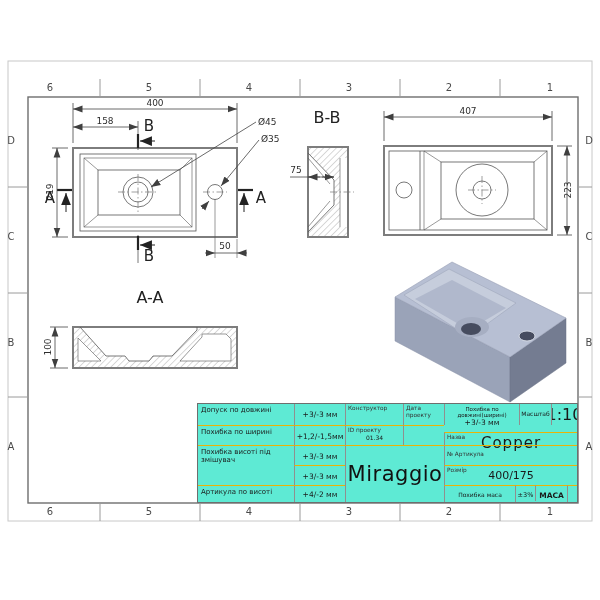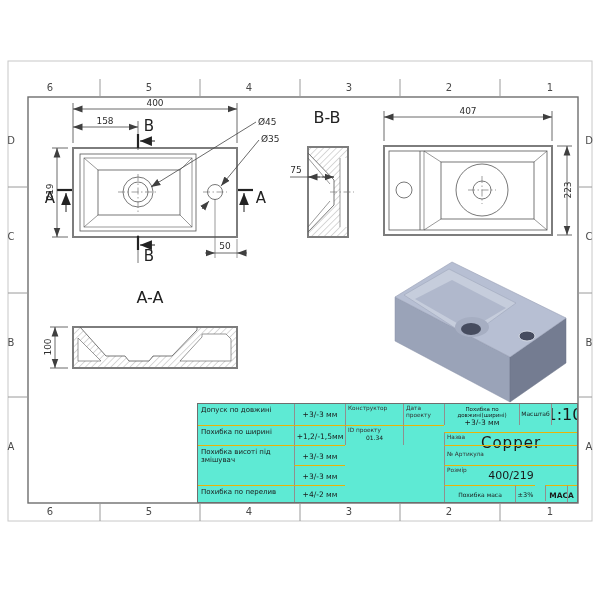--- a/index.html
+++ b/index.html
@@ -238,45 +238,48 @@
 
 <div class="tb">
 
   <div class="cell lab" style="left:0;top:0;width:96px;height:21px">Допуск по довжині</div>
   <div class="cell val bl" style="left:96px;top:0;width:51px;height:21px">+3/-3 мм</div>
   <div class="cell lab bt" style="left:0;top:21px;width:96px;height:20px">Похибка по ширині</div>
   <div class="cell val bl bt" style="left:96px;top:21px;width:51px;height:20px">+1,2/-1,5мм</div>
   <div class="cell lab bt" style="left:0;top:41px;width:96px;height:20px">Похибка висоті під змішувач</div>
   <div class="cell val bl bt" style="left:96px;top:41px;width:51px;height:20px">+3/-3 мм</div>
   <div class="cell val bl bt" style="left:96px;top:61px;width:51px;height:20px">+3/-3 мм</div>
-  <div class="cell lab bt" style="left:0;top:81px;width:96px;height:17px">Похибка по перелив</div>
+  <div class="cell lab bt" style="left:0;top:81px;width:96px;height:17px">Артикула по висоті</div>
   <div class="cell val bl bt" style="left:96px;top:81px;width:51px;height:17px;padding-top:4px">+4/-2 мм</div>
 
   <div class="cell hdr bl" style="left:147px;top:0;width:58px;height:21px">Конструктор</div>
   <div class="cell hdr bl" style="left:205px;top:0;width:41px;height:21px">Дата проекту</div>
   <div class="cell bl bt" style="left:147px;top:21px;width:58px;height:20px">
     <div class="hdr">ID проекту</div>
     <div style="font-size:6px;text-align:center">01.34</div>
   </div>
   <div class="cell bl bt" style="left:205px;top:21px;width:41px;height:20px"></div>
+  <div class="cell bl bt cc" style="left:147px;top:41px;width:99px;height:57px">
+    <span class="brand">Miraggio</span>
+  </div>
 
   <div class="cell bl tol2" style="left:246px;top:0;width:75px;height:21px">
     <div>Похибка по довжині(ширині)</div>
     <div class="v">+3/-3 мм</div>
   </div>
   <div class="cell bl small-c" style="left:321px;top:0;width:32px;height:21px">Масштаб</div>
   <div class="cell bl cc scale-val" style="left:353px;top:0;width:26px;height:21px">1:10</div>
   <div class="cell bl bt cc" style="left:246px;top:28px;width:133px;height:20px;position:absolute">
     <span class="hdr-abs">Назва</span>
     <span class="name-val">Copper</span>
   </div>
   <div class="cell bl bt" style="left:246px;top:41px;width:133px;height:20px">
     <span class="hdr-abs" style="top:5px">№ Артикула</span>
   </div>
   <div class="cell bl bt cc" style="left:246px;top:61px;width:133px;height:20px">
     <span class="hdr-abs">Розмір</span>
-    <span class="size-val">400/219</span>
+    <span class="size-val">400/175</span>
   </div>
   <div class="cell bl bt small-c" style="left:246px;top:81px;width:71px;height:17px;padding-top:5px">Похибка маса</div>
   <div class="cell bl bt small-c" style="left:317px;top:81px;width:20px;height:17px;padding-top:5px;font-size:6.5px">±3%</div>
-  <div class="cell bl bt mass" style="left:347px;top:81px;width:32px;height:16px">МАСА</div>
+  <div class="cell bl bt mass" style="left:337px;top:81px;width:32px;height:16px">МАСА</div>
   <div class="cell bl bt" style="left:369px;top:81px;width:10px;height:17px"></div>
 </div>
 
 </body></html>

